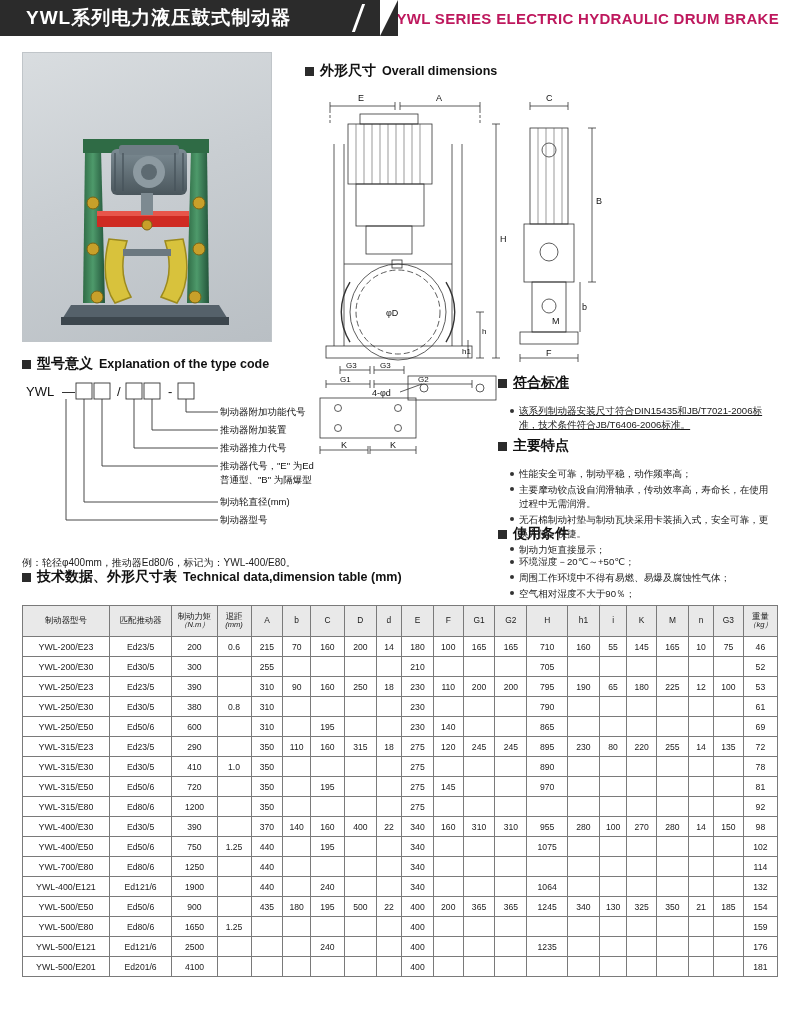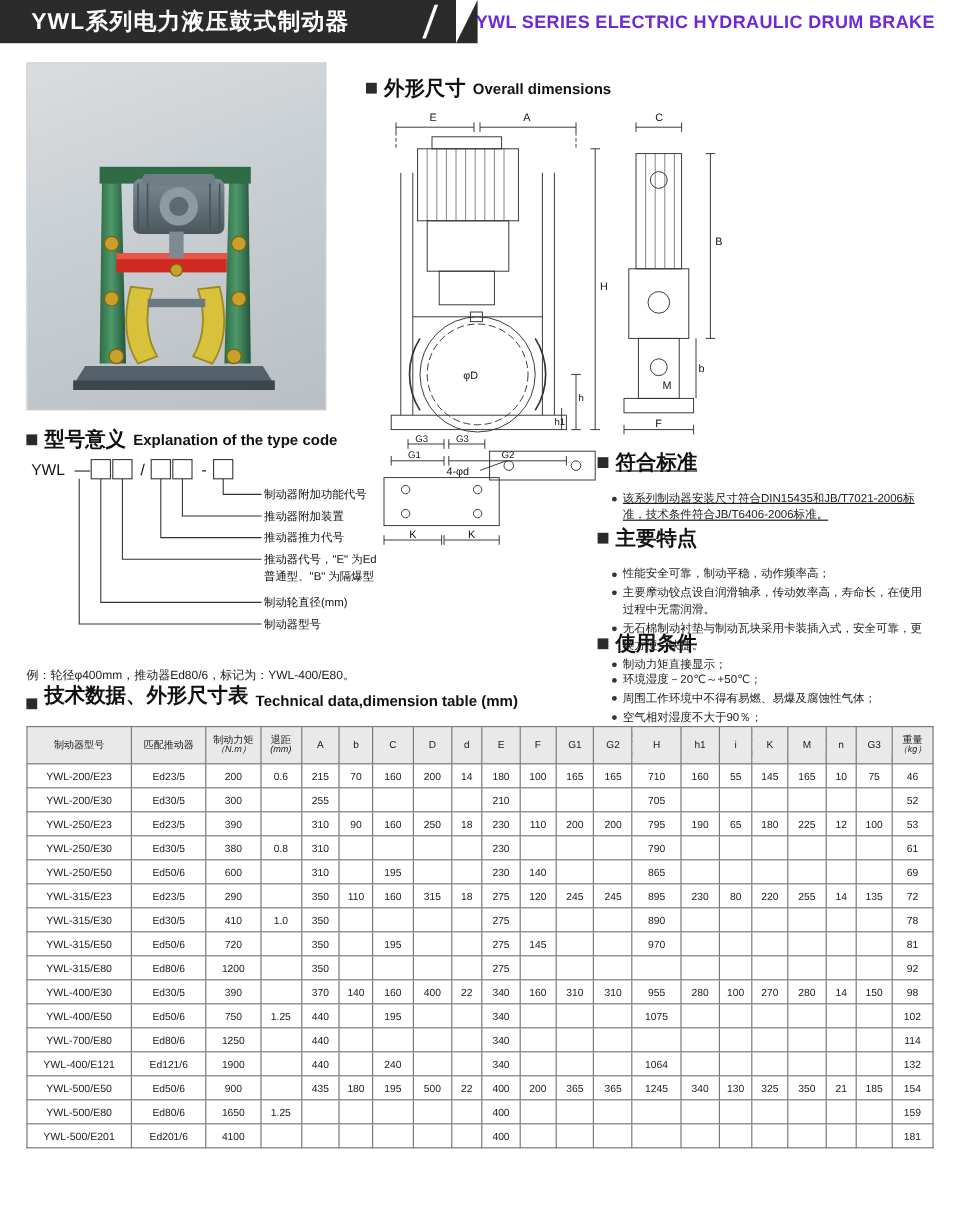--- a/index.html
+++ b/index.html
@@ -28,32 +28,32 @@
   .header-cn:after{
     content:"";position:absolute;right:-18px;top:0;
     width:0;height:0;border-style:solid;
     border-width:0 0 36px 18px;border-color:transparent transparent #2b2b2b transparent;
   }
   .header-slash{
     position:absolute;right:6px;top:4px;height:28px;width:14px;
     border-left:3px solid #ffffff;transform:skewX(-20deg);
   }
   .header-en{
-    flex:1;background:#ffffff;color:#6d28d9;
+    flex:1;background:#ffffff;color:#be185d;
     display:flex;align-items:center;justify-content:flex-end;
     padding-right:14px;
     font-size:15px;font-weight:bold;letter-spacing:.3px;
   }
   
   .sect-title{
     display:flex;align-items:center;gap:6px;
     font-size:13.5px;font-weight:bold;color:#111;
   }
   .sq{width:9px;height:9px;background:#2b2b2b;display:inline-block;}
-  .sect-title .cn{font-size:17px;font-weight:bold;}
+  .sect-title .cn{font-size:14px;font-weight:bold;}
   .sect-title .en{font-size:12.5px;font-weight:bold;}
 
   
   .photo{
     position:absolute;left:22px;top:52px;width:248px;height:288px;
     background:linear-gradient(160deg,#d9dde0 0%,#c9ced2 45%,#b9bfc4 100%);
     border:1px solid #c0c5c9;
     overflow:hidden;
   }
   .photo svg{display:block;}
@@ -77,21 +77,21 @@
   }
   .rb li:before{
     content:"";position:absolute;left:0;top:4.5px;
     width:4px;height:4px;border-radius:50%;background:#333;
   }
   #std{left:498px;top:374px;text-decoration:underline;}
   #feat{left:498px;top:437px;}
   #cond{left:498px;top:525px;}
 
   
-  .tbl-title{position:absolute;left:22px;top:568px;align-items:flex-end;}
+  .tbl-title{position:absolute;left:22px;top:568px;}
   table.data{
     position:absolute;left:22px;top:605px;
     width:756px;border-collapse:collapse;
     font-size:8.6px;
   }
   table.data th,table.data td{
     border:1px solid #7a7a7a;
     text-align:center;vertical-align:middle;
     padding:0;height:19px;
     background:#ffffff;
@@ -774,20 +774,43 @@
         <td></td>
         <td></td>
         <td></td>
         <td></td>
         <td></td>
         <td></td>
         <td></td>
         <td>159</td>
       </tr>
       <tr>
+        <td class="name">YWL-500/E121</td>
+        <td>Ed121/6</td>
+        <td>2500</td>
+        <td></td>
+        <td></td>
+        <td></td>
+        <td>240</td>
+        <td></td>
+        <td></td>
+        <td>400</td>
+        <td></td>
+        <td></td>
+        <td></td>
+        <td>1235</td>
+        <td></td>
+        <td></td>
+        <td></td>
+        <td></td>
+        <td></td>
+        <td></td>
+        <td>176</td>
+      </tr>
+      <tr>
         <td class="name">YWL-500/E201</td>
         <td>Ed201/6</td>
         <td>4100</td>
         <td></td>
         <td></td>
         <td></td>
         <td></td>
         <td></td>
         <td></td>
         <td>400</td>

